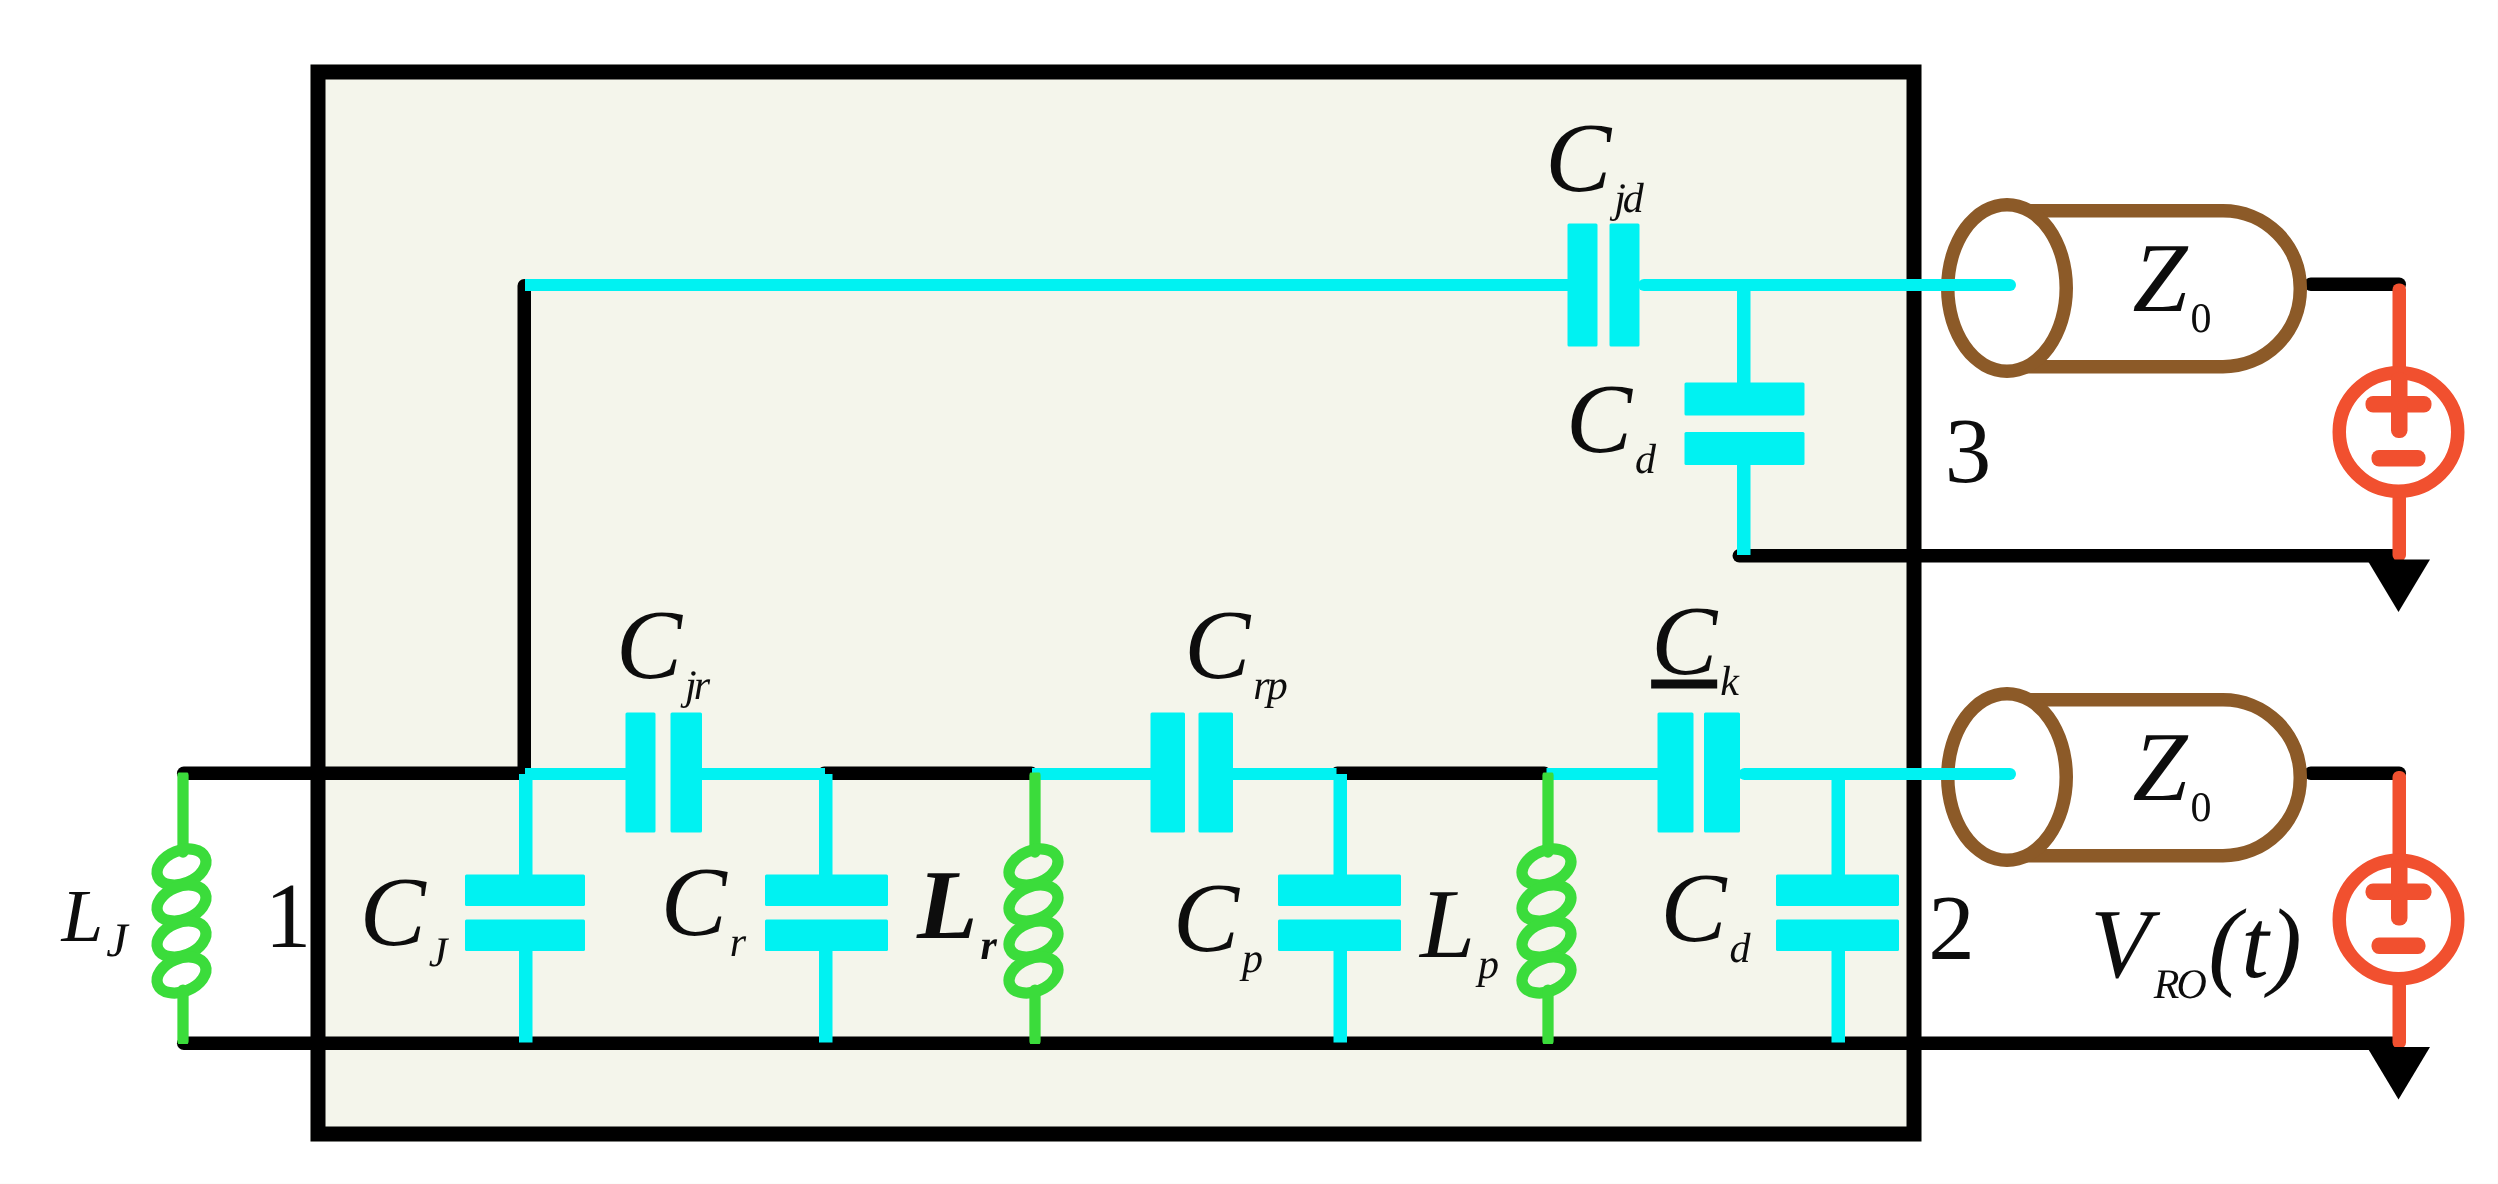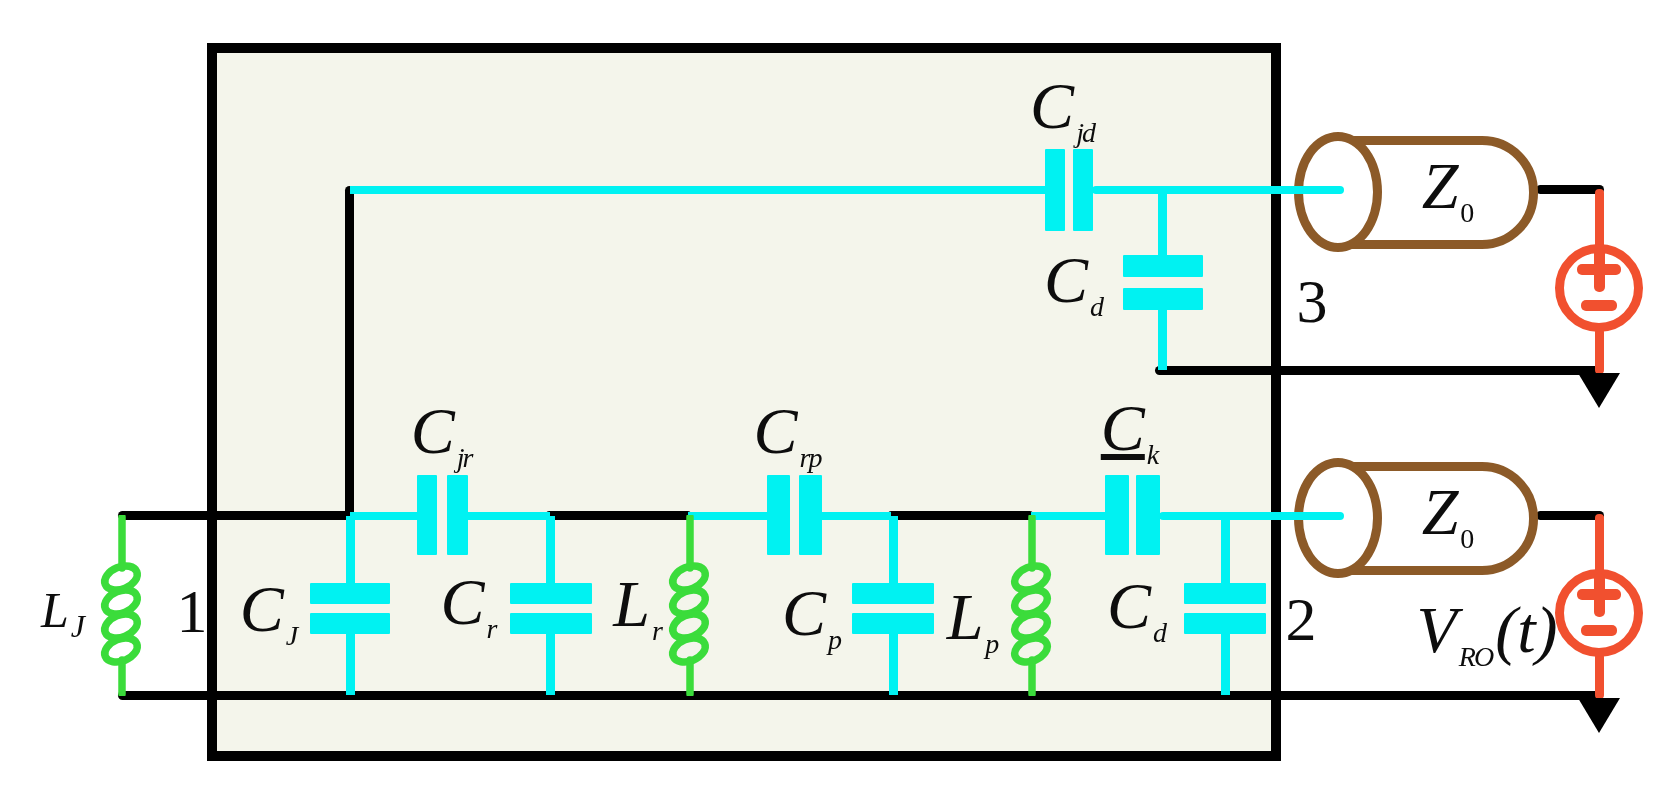--- a/index.html
+++ b/index.html
@@ -136,27 +136,27 @@
     <ellipse cx="23" cy="111" rx="17" ry="11" transform="rotate(-22 23 111)"></ellipse>
     <ellipse cx="23" cy="135" rx="17" ry="11" transform="rotate(-22 23 135)"></ellipse>
     <path d="M24,145 V179"></path>
   </svg>
 
   <div class="lbl small" style="left:62px;top:610px;"><span>L</span><sub>J</sub></div>
   <div class="lbl num" style="left:192px;top:611px;"><span>1</span></div>
   <div class="lbl" style="left:268px;top:609px;"><span>C</span><sub>J</sub></div>
   <div class="lbl" style="left:441px;top:431px;"><span>C</span><sub>jr</sub></div>
   <div class="lbl" style="left:468px;top:602px;"><span>C</span><sub>r</sub></div>
-  <div class="lbl" style="left:637px;top:604px;"><span>L</span><sub>r</sub></div>
-  <div class="lbl" style="left:787px;top:431px;"><span>C</span><sub>rp</sub></div>
+  <div class="lbl" style="left:637px;top:604px;font-weight:bold;"><span>L</span><sub>r</sub></div>
+  <div class="lbl" style="left:823px;top:431px;"><span>C</span><sub>rp</sub></div>
   <div class="lbl" style="left:811px;top:613px;"><span>C</span><sub>p</sub></div>
   <div class="lbl" style="left:972px;top:617px;"><span>L</span><sub>p</sub></div>
   <div class="lbl" style="left:1129px;top:428px;text-decoration:underline;"><span>C</span><sub>k</sub></div>
   <div class="lbl" style="left:1136px;top:606px;"><span>C</span><sub>d</sub></div>
   <div class="lbl num" style="left:1301px;top:619px;"><span>2</span></div>
   <div class="lbl" style="left:1062px;top:106px;"><span>C</span><sub>jd</sub></div>
   <div class="lbl" style="left:1073px;top:280px;"><span>C</span><sub>d</sub></div>
   <div class="lbl num" style="left:1312px;top:301px;"><span>3</span></div>
   <div class="lbl" style="left:1447px;top:186px;"><span>Z</span><sub class="rm">0</sub></div>
   <div class="lbl" style="left:1447px;top:512px;"><span>Z</span><sub class="rm">0</sub></div>
-  <div class="lbl" style="left:1464px;top:630px;margin-left:23px;"><span>V</span><sub>RO</sub><span class="sfx">(t)</span></div>
+  <div class="lbl" style="left:1464px;top:630px;"><span>V</span><sub>RO</sub><span class="sfx">(t)</span></div>
 
 </div>
 
 </body></html>

